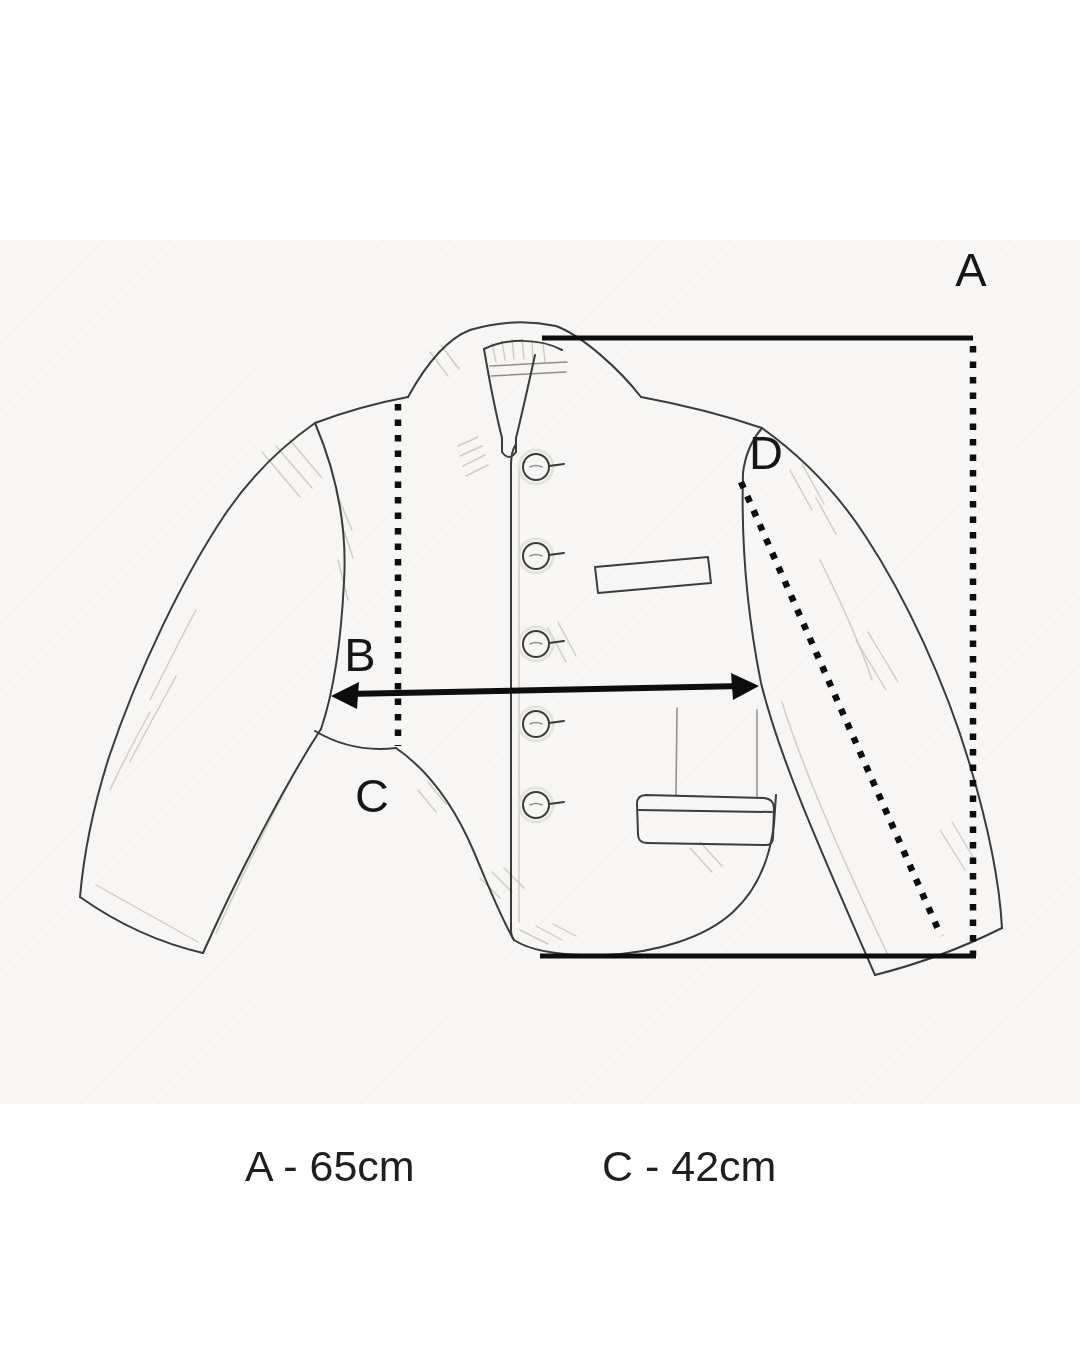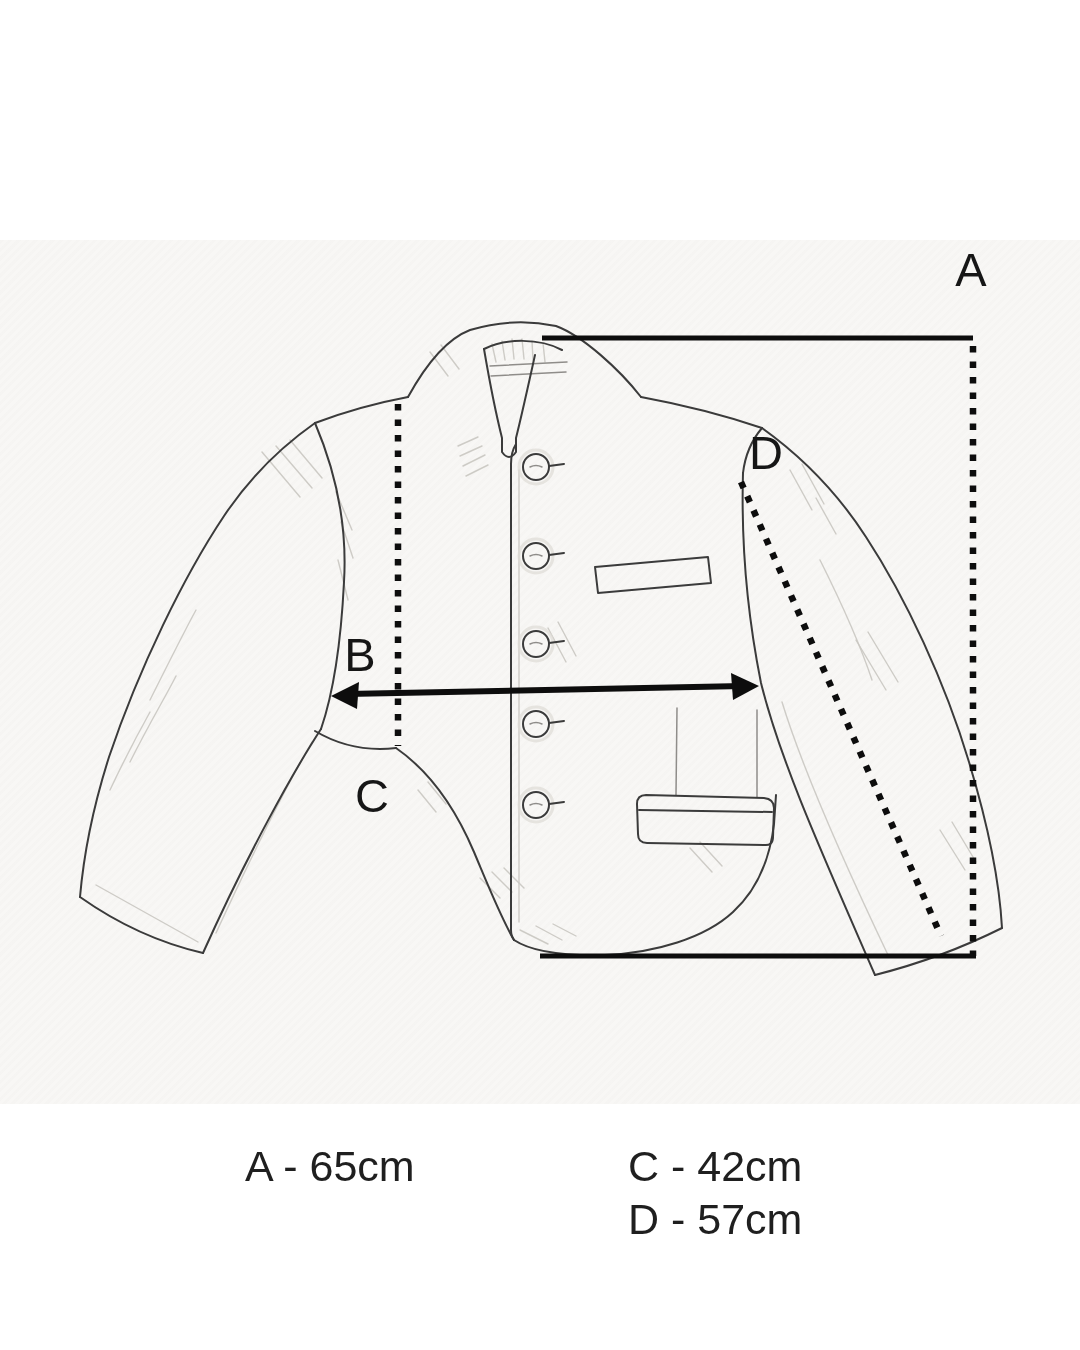--- a/index.html
+++ b/index.html
@@ -146,18 +146,17 @@
       <text class="marker-text" x="971" y="286" text-anchor="middle">A</text>
       <text class="marker-text" x="360" y="671" text-anchor="middle">B</text>
       <text class="marker-text" x="372" y="812" text-anchor="middle">C</text>
       <text class="marker-text" x="766" y="469" text-anchor="middle">D</text>
     </g>
   </svg>
 
   <div class="legend-col" style="left:245px;top:1140px;">
     <div class="legend-row">A - 65cm</div>
   </div>
-  <div class="legend-col" style="left:628px;top:1140px;">
+  <div class="legend-col" style="left:602px;top:1140px;">
     <div class="legend-row">C - 42cm</div>
-    <div class="legend-row">D - 57cm</div>
   </div>
 
 </div>
 
 </body></html>

